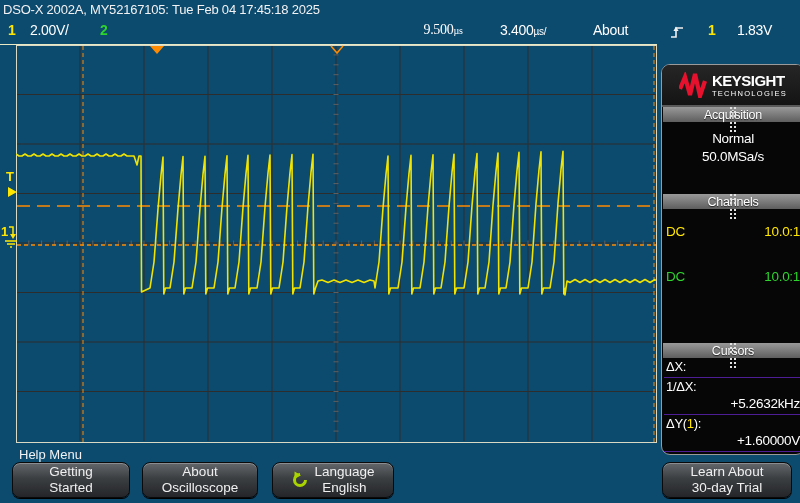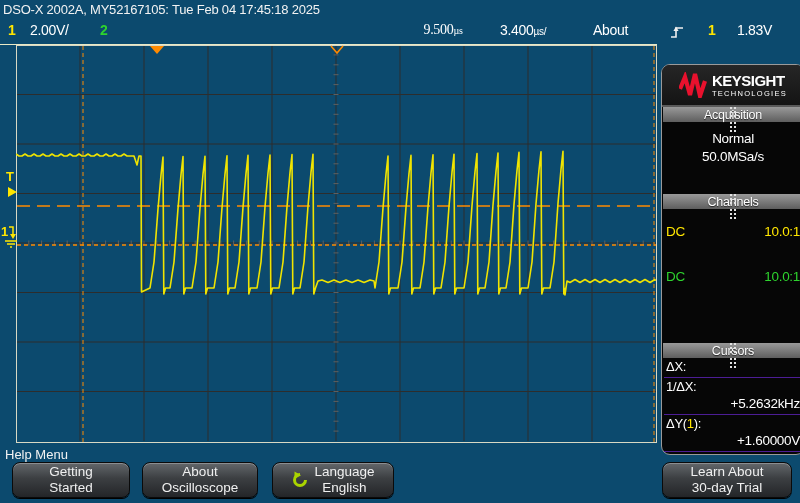--- a/index.html
+++ b/index.html
@@ -36,21 +36,21 @@
       box-shadow:0 4px 0 #e2e2e2,0 8px 0 #e2e2e2,4px 0 0 #e2e2e2,4px 4px 0 #e2e2e2,4px 8px 0 #e2e2e2;}
   .acq-row{text-align:center;font-size:13.5px;line-height:18px;letter-spacing:-0.3px;}
   .acq-rows{padding-top:8px;}
   .chan-row{display:flex;justify-content:space-between;padding:12px 4px;font-size:13.5px;line-height:21px;letter-spacing:-0.3px;}
   .hdr-gap1{margin-top:28px;}
   .hdr-gap2{margin-top:44px;}
   .cur-group{margin:0 2px;border-bottom:1px solid #4c1d95;padding:1px 2px 2px 2px;}
   .cur-label{font-size:13px;line-height:16px;text-align:left;letter-spacing:-0.3px;}
   .cur-value{font-size:13.5px;line-height:17px;text-align:right;letter-spacing:-0.3px;}
   
-  .help-label{position:absolute;left:5px;top:447px;font-size:13px;color:#f2f2f2;}
+  .help-label{position:absolute;left:19px;top:447px;font-size:13px;color:#f2f2f2;}
   .softkey{position:absolute;top:462px;height:36px;box-sizing:border-box;border:1px solid #0a0a0a;border-radius:8px;
       background:linear-gradient(#63676b,#3c3f42 45%,#232528);box-shadow:inset 0 1px 0 #8a8e92,0 1px 0 #000;
       color:#f0f0f0;font-size:13.5px;line-height:16px;text-align:center;display:flex;align-items:center;justify-content:center;gap:5px;}
   .softkey .lines{white-space:pre-line;}
   .sk1{left:12px;width:118px;}
   .sk2{left:142px;width:116px;}
   .sk3{left:272px;width:122px;}
   .sk4{left:662px;width:130px;}
 </style>
 </head>

